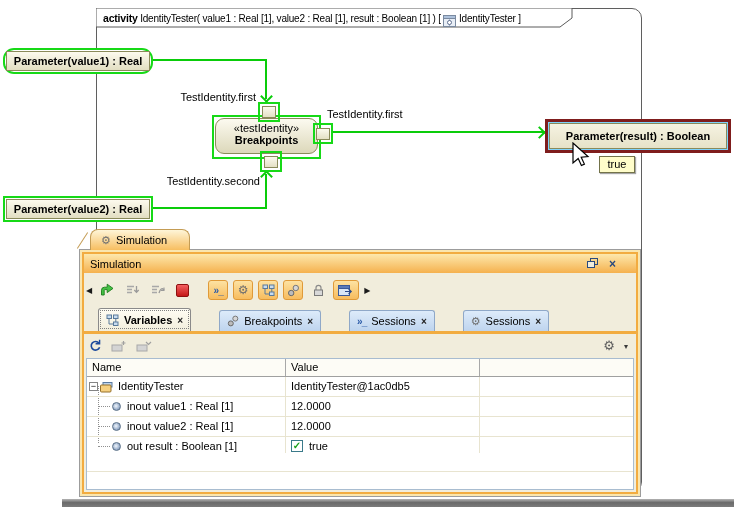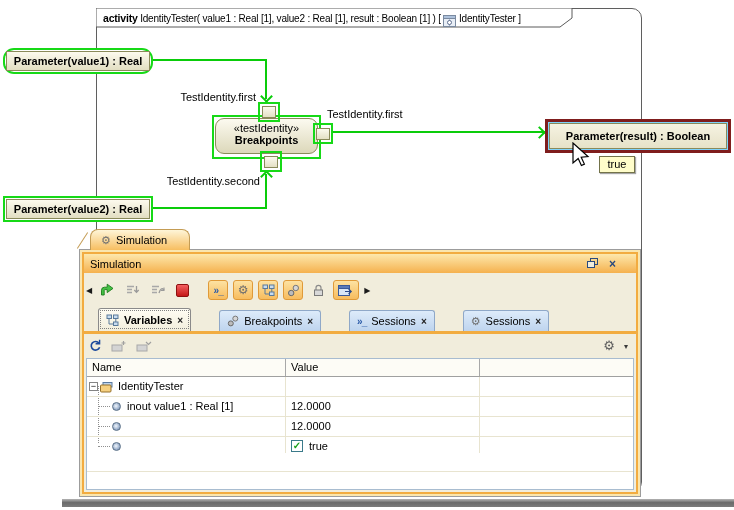--- a/index.html
+++ b/index.html
@@ -289,38 +289,41 @@
           <div class="colline" style="left:392px;"></div>
           <div class="vdots"></div>
 
           <div class="trow">
             <span class="expander">−</span>
             <svg class="abs" style="left:13px;top:5px;" width="14" height="11">
                 <rect x="3" y="0.5" width="9" height="4.5" fill="#bcd2ea" stroke="#5a7aa0"></rect>
                 <rect x="0.5" y="3" width="10.5" height="7" rx="1" fill="#f6d080" stroke="#96702a"></rect>
               </svg>
             <span class="cellname" style="left:31px;">IdentityTester</span>
+            <span class="cellval">IdentityTester@1ac0db5</span>
           </div>
 
           <div class="trow">
             <span class="dotstub"></span>
             <span class="sphere"></span>
             <span class="cellname" style="left:40px;">inout value1 : Real [1]</span>
             <span class="cellval">12.0000</span>
           </div>
 
           <div class="trow">
             <span class="dotstub"></span>
             <span class="sphere"></span>
+            <span class="cellname" style="left:40px;">inout value2 : Real [1]</span>
             <span class="cellval">12.0000</span>
           </div>
 
           <div class="trow">
             <span class="dotstub"></span>
             <span class="sphere"></span>
+            <span class="cellname" style="left:40px;">out result : Boolean [1]</span>
             <span class="cbx">✓</span>
             <span class="cellval" style="left:222px;">true</span>
           </div>
 
           <div class="tfill"></div>
         </div>
       </div>
 
     </div>
   </div>

